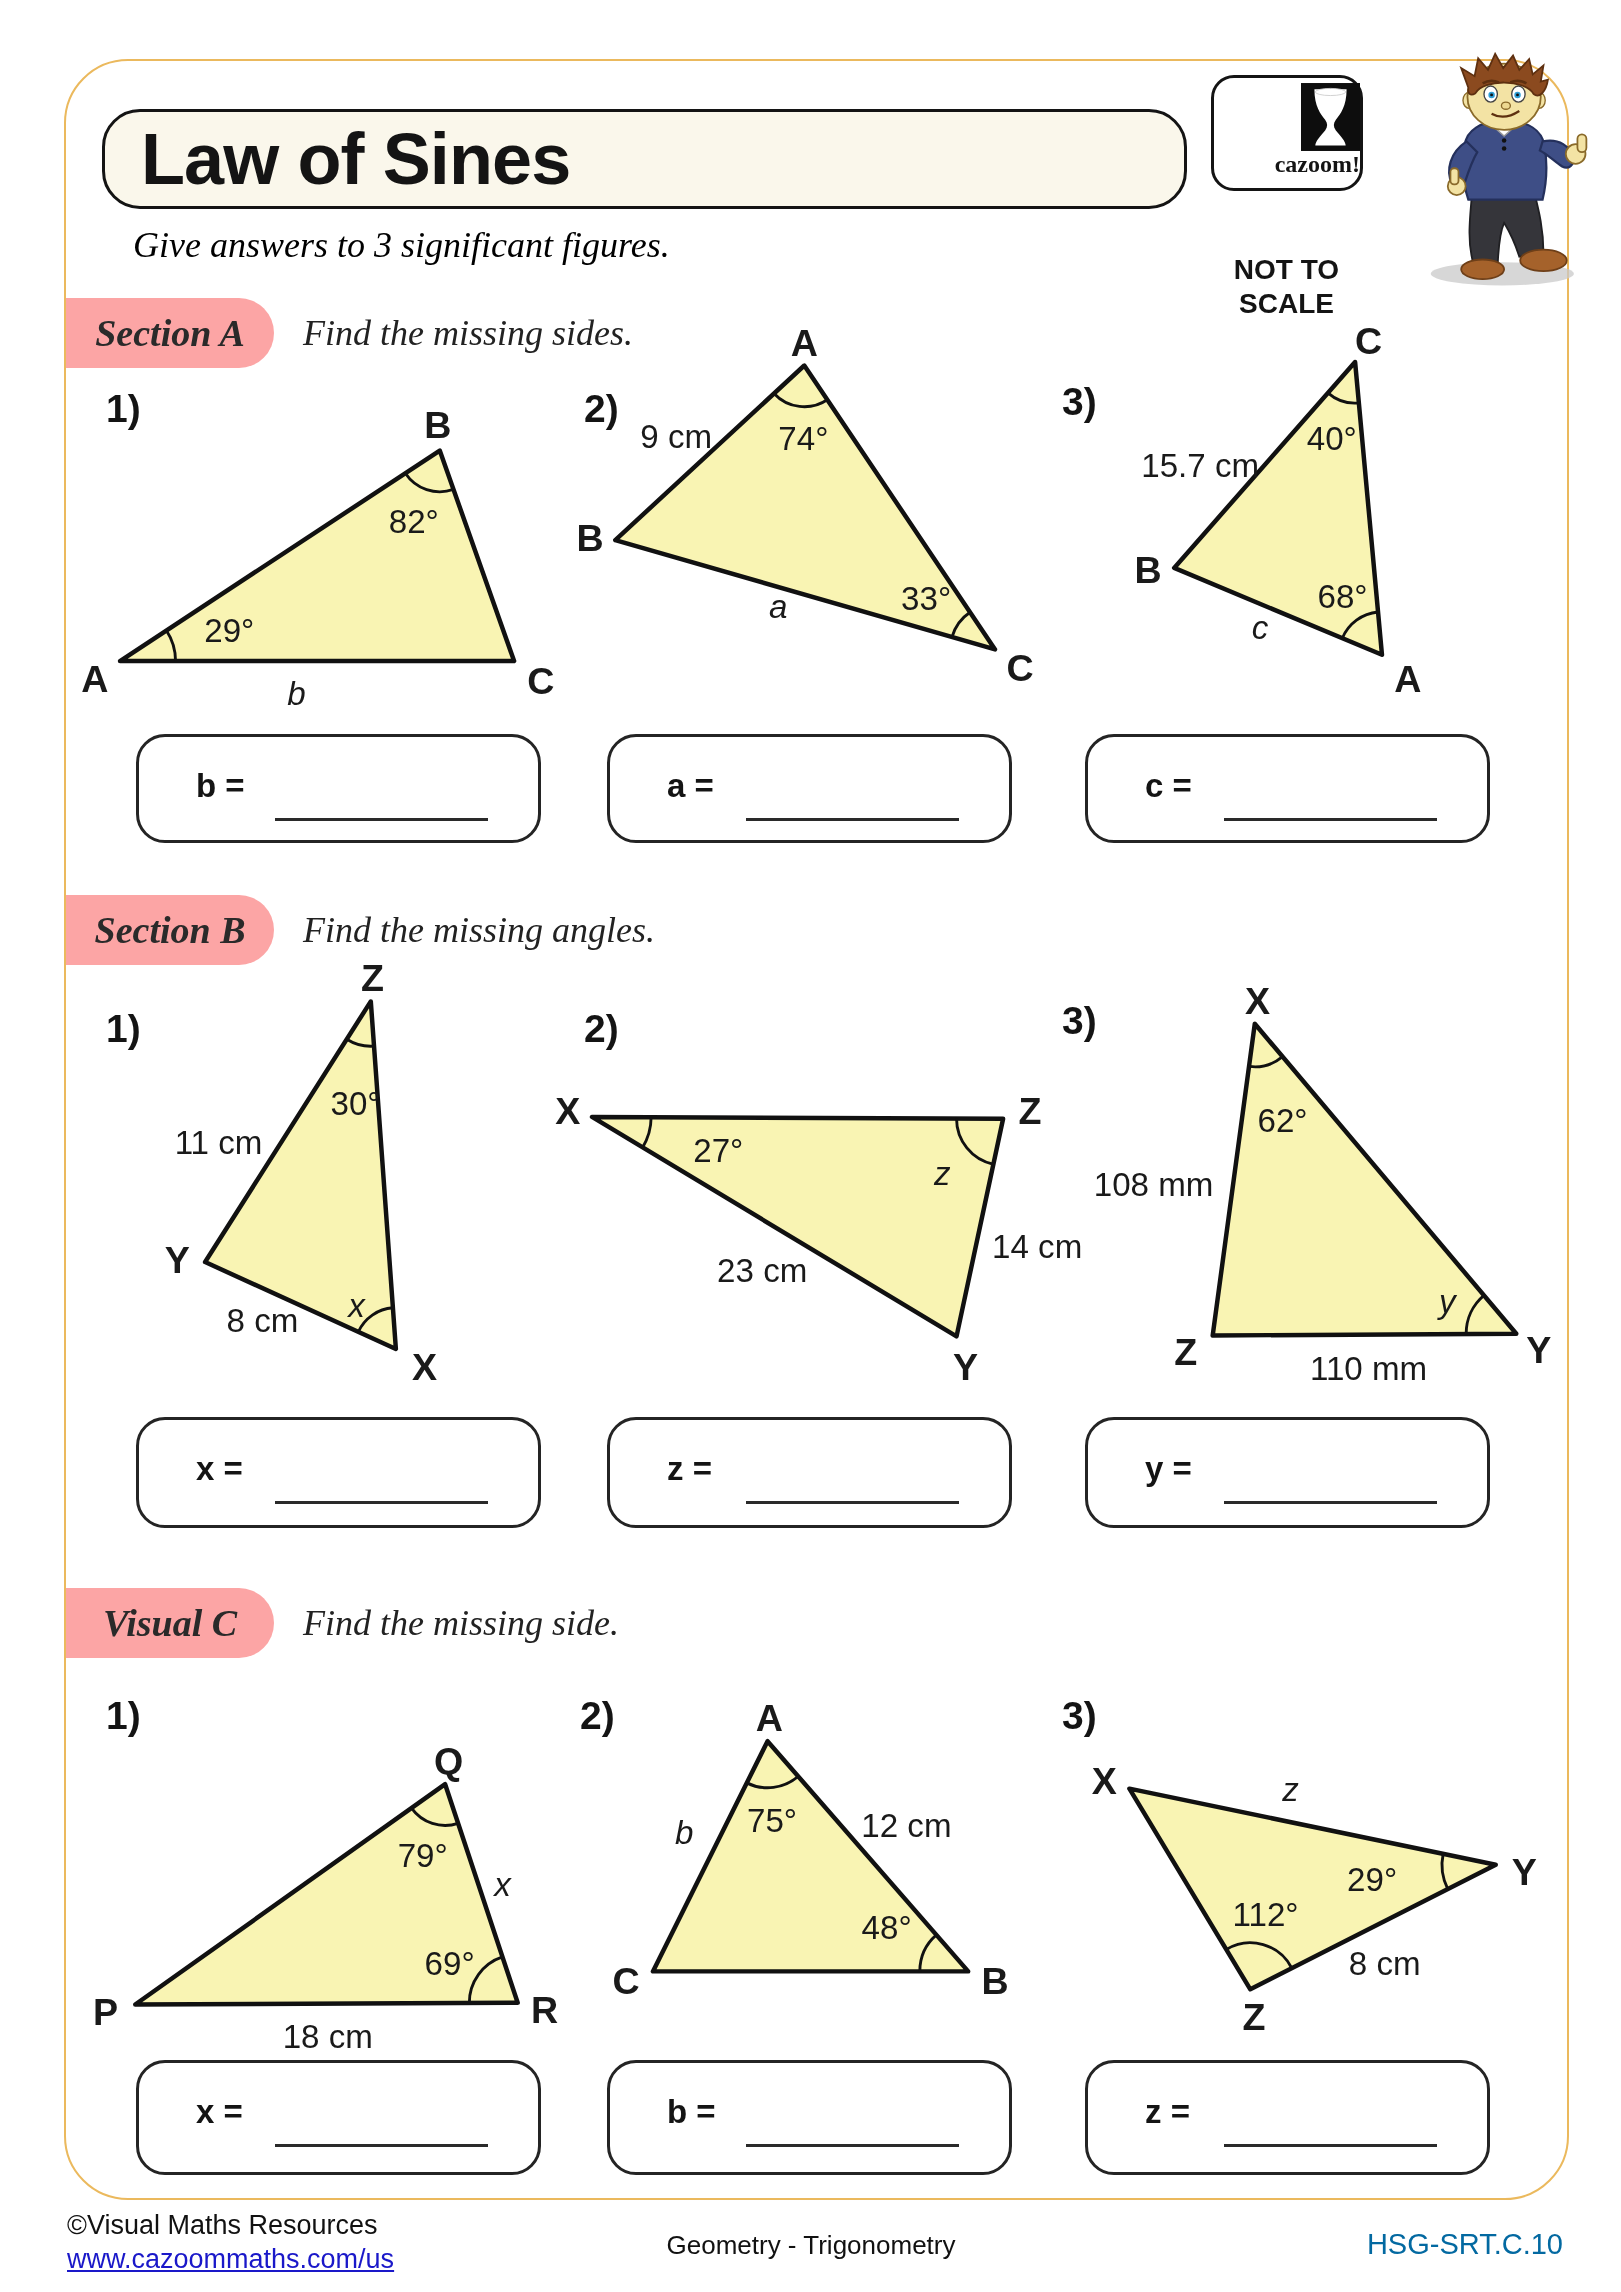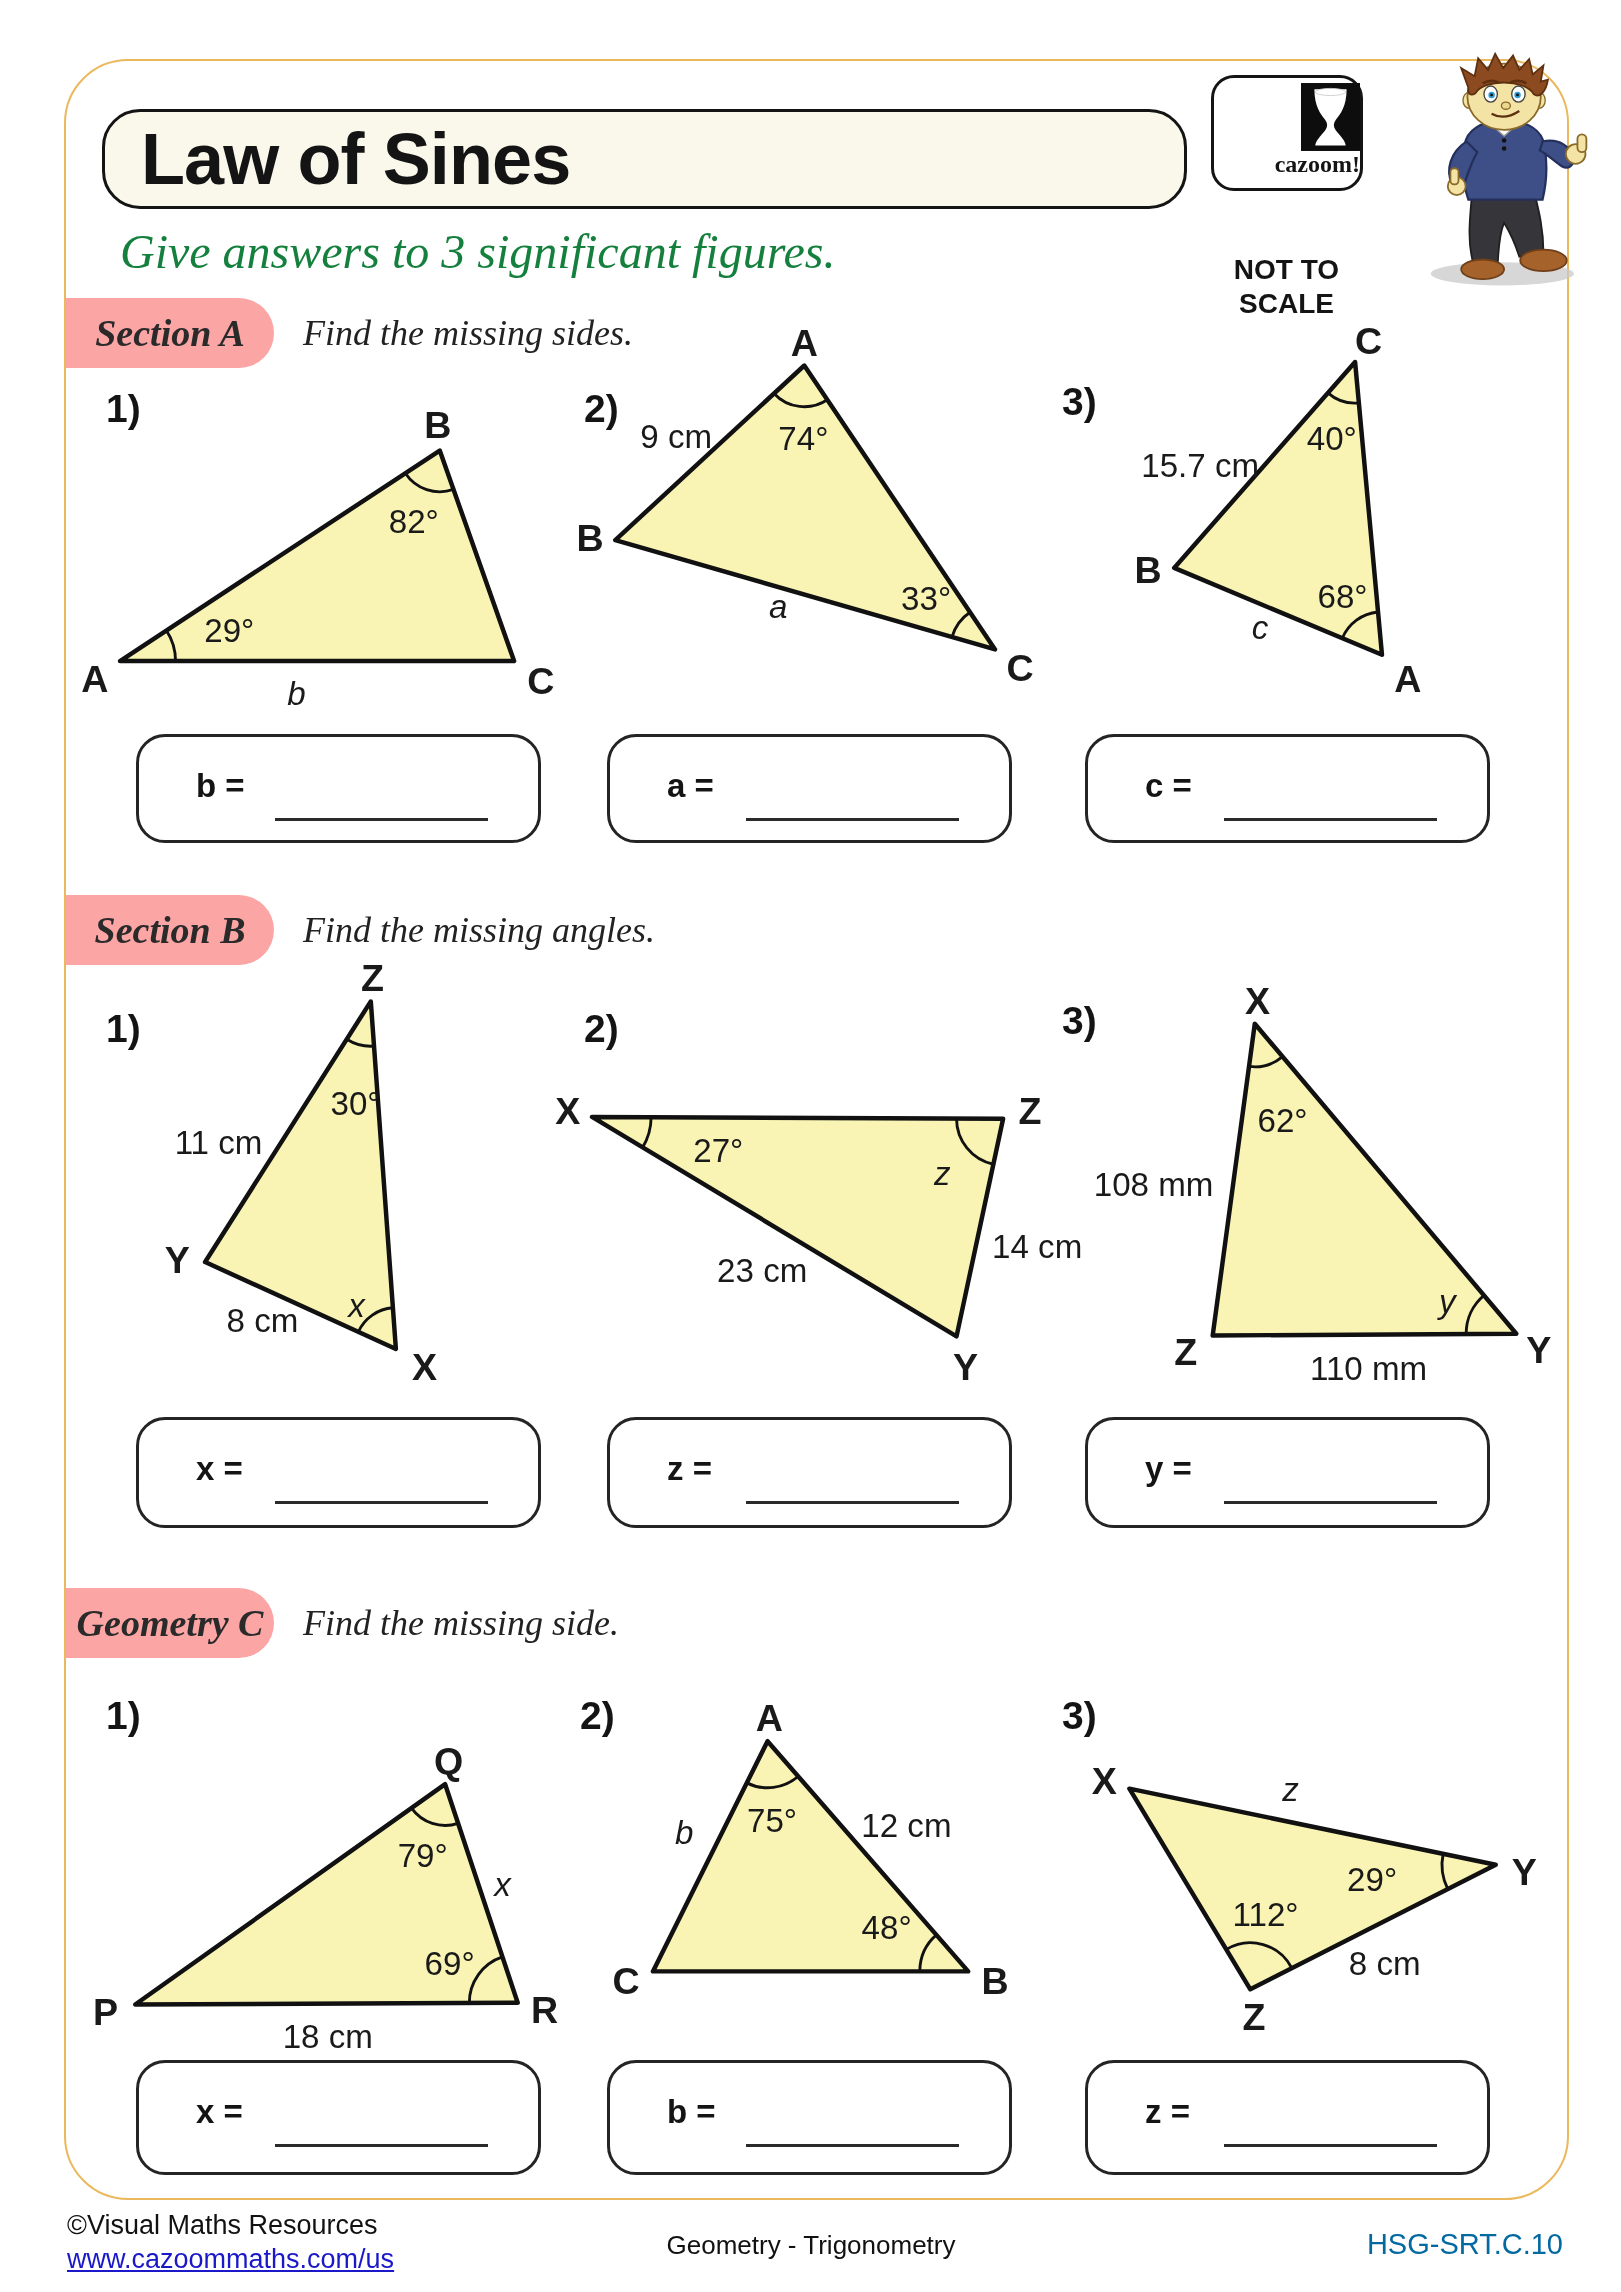--- a/index.html
+++ b/index.html
@@ -18,22 +18,22 @@
 
   
   .logo-box{position:absolute;left:1211px;top:75px;width:152px;height:116px;background:#ffffff;
             border:3.6px solid #141414;border-radius:23px;box-sizing:border-box;text-align:right;}
   .logo-box .glyph{margin-top:5.4px;}
   .brand{font-family:"Liberation Serif",serif;font-weight:bold;font-size:24px;color:#141414;margin-top:-3.6px;}
 
   .not-to-scale{position:absolute;left:1197px;top:213px;width:179px;text-align:center;
                 font-weight:bold;font-size:28px;line-height:1.22;color:#141414;margin-top:40px;}
 
-  .give-answers{position:absolute;left:120px;top:224px;font-family:"Liberation Serif",serif;
-                font-style:italic;font-size:48px;color:#15803d;}
+  .give-answers{position:absolute;left:133px;top:224px;font-family:"Liberation Serif",serif;
+                font-style:italic;font-size:36px;color:#000000;}
 
   
   .sec-label{position:absolute;left:66px;width:208px;height:70px;background:#fca5a5;
              border-radius:0 36px 36px 0;display:flex;align-items:center;justify-content:center;
              font-family:"Liberation Serif",serif;font-style:italic;font-weight:bold;
              font-size:38px;color:#2a2a2a;}
   .sec-instr{position:absolute;left:303px;font-family:"Liberation Serif",serif;font-style:italic;
              font-size:36px;color:#222;}
 
   .pnum{position:absolute;font-weight:bold;font-size:39px;color:#141414;}
@@ -114,21 +114,21 @@
   </svg>
 
   <p class="give-answers" style="margin:0;">Give answers to 3 significant figures.</p>
 
   <div class="sec-label" style="top:298px;">Section A</div>
   <div class="sec-instr" style="top:312px;">Find the missing sides.</div>
 
   <div class="sec-label" style="top:895px;">Section B</div>
   <div class="sec-instr" style="top:909px;">Find the missing angles.</div>
 
-  <div class="sec-label" style="top:1588px;">Geometry C</div>
+  <div class="sec-label" style="top:1588px;">Visual C</div>
   <div class="sec-instr" style="top:1602px;">Find the missing side.</div>
 
   <span class="pnum" style="left:106px;top:387px;">1)</span>
   <span class="pnum" style="left:584px;top:387px;">2)</span>
   <span class="pnum" style="left:1062px;top:380px;">3)</span>
   <span class="pnum" style="left:106px;top:1007px;">1)</span>
   <span class="pnum" style="left:584px;top:1007px;">2)</span>
   <span class="pnum" style="left:1062px;top:999px;">3)</span>
   <span class="pnum" style="left:106px;top:1694px;">1)</span>
   <span class="pnum" style="left:580px;top:1694px;">2)</span>

